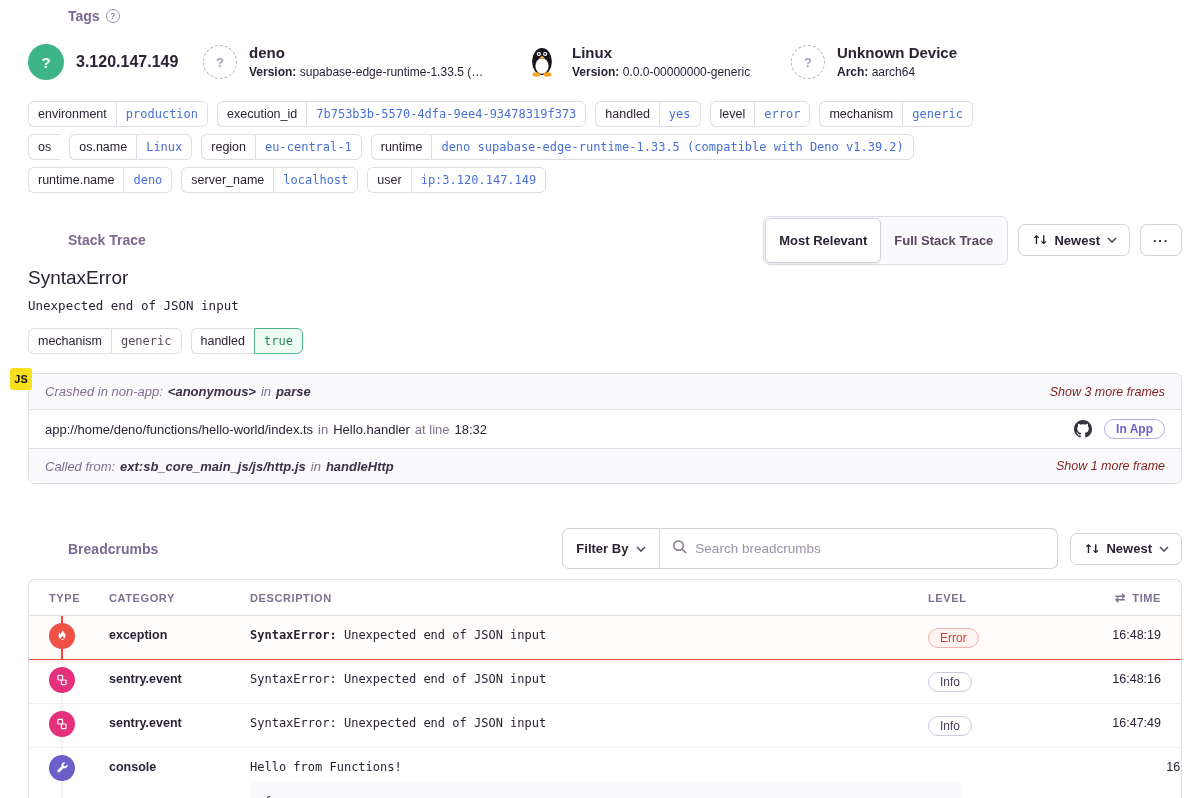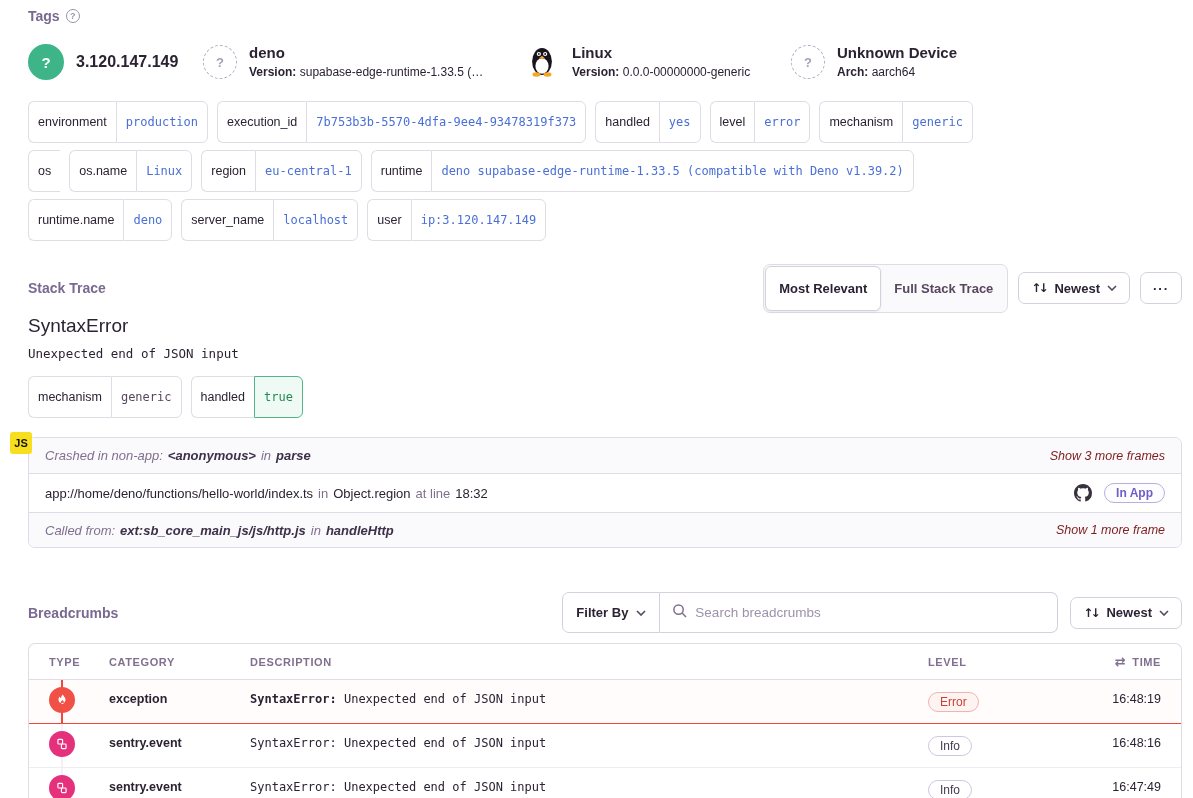--- a/index.html
+++ b/index.html
@@ -2,21 +2,21 @@
 <html><head>
 <meta charset="utf-8">
 <style>
   * { margin:0; padding:0; box-sizing:border-box; }
   html,body { width:1193px; height:798px; overflow:hidden; background:#fff;
     font-family:"Liberation Sans", sans-serif; color:#2b2233; }
   .page { padding:8px 11px 0 28px; }
   .mono { font-family:"DejaVu Sans Mono", monospace; }
 
   
-  .section-title { font-size:14px; font-weight:bold; color:#7a6990; display:flex; align-items:center; gap:6px; }
+  .section-title { font-size:14px; font-weight:bold; color:#7a6990; display:flex; align-items:center; gap:6px;margin-left:40px; }
   .help-circ { width:14px; height:14px; border:1.3px solid #9c92ab; border-radius:50%;
     font-size:9px; color:#9c92ab; display:inline-flex; align-items:center; justify-content:center; font-weight:bold; }
 
   
   .entities { display:flex; margin-top:15px; height:46px; }
   .entity { display:flex; align-items:center; gap:12px; }
   .entity .txt { line-height:1.25; }
   .entity .name { font-size:15px; font-weight:bold; }
   .entity .sub { font-size:12px; margin-top:2px; white-space:nowrap; }
   .entity .sub b { font-weight:bold; }
@@ -24,21 +24,21 @@
   .av.green { background:#3eb489; color:#fff; font-weight:bold; font-size:15px; }
   .av.dashed { width:34px; height:34px; border:1.5px dashed #b8aec4; color:#a99fb5; font-size:13px; font-weight:bold; background:#fff; }
   .ip-entity { width:175px; }
   .ip-entity .name { font-size:16px; }
   .deno-entity { width:321px; }
   .linux-entity { width:267px; }
 
   
   .tagrows { margin-top:16px; }
   .tagrow { display:flex; gap:9px; margin-bottom:7px; }
-  .pill { display:inline-flex; align-items:stretch; height:42px; border-radius:6px; font-size:12.5px; }
+  .pill { display:inline-flex; align-items:stretch; height:26px; border-radius:6px; font-size:12.5px; }
   .pill .k { display:flex; align-items:center; padding:0 9px; border:1px solid #e0dce5; border-right:none;
     border-radius:6px 0 0 6px; background:#fff; color:#2b2233; white-space:nowrap; }
   .pill .v { display:flex; align-items:center; padding:0 9px; border:1px solid #e0dce5; border-radius:0 6px 6px 0;
     background:#fff; font-family:"DejaVu Sans Mono", monospace; font-size:12px; color:#4a70d6; white-space:nowrap; }
   .pill .v.plain { color:#57475f; }
   .pill .v.success { color:#228a54; border-color:#52b788; background:#f0faf4; }
 
   
   .st-head { display:flex; align-items:center; margin-top:30px; height:34px; }
   .st-controls { margin-left:auto; display:flex; gap:10px; align-items:center; }
@@ -271,21 +271,21 @@
         <span class="strong" style="margin-left:5px">&lt;anonymous&gt;</span>
         <span class="gap">in</span>
         <span class="strong">parse</span>
         <span class="right">
             <span class="more">Show 3 more frames</span>
           </span>
       </div>
       <div class="frame">
         <span>app://home/deno/functions/hello-world/index.ts</span>
         <span class="gap">in</span>
-        <span>Object.region</span>
+        <span>Hello.handler</span>
         <span class="gap">at line</span>
         <span>18:32</span>
         <span class="right">
           <span class="gh">
             <svg width="18" height="18" viewBox="0 0 16 16" fill="currentColor">
                 <path d="M8 0C3.58 0 0 3.58 0 8c0 3.54 2.29 6.53 5.47 7.59.4.07.55-.17.55-.38 0-.19-.01-.82-.01-1.49-2.01.37-2.53-.49-2.69-.94-.09-.23-.48-.94-.82-1.13-.28-.15-.68-.52-.01-.53.63-.01 1.08.58 1.23.82.72 1.21 1.87.87 2.33.66.07-.52.28-.87.51-1.07-1.78-.2-3.64-.89-3.64-3.95 0-.87.31-1.59.82-2.15-.08-.2-.36-1.02.08-2.12 0 0 .67-.21 2.2.82.64-.18 1.32-.27 2-.27s1.36.09 2 .27c1.53-1.04 2.2-.82 2.2-.82.44 1.1.16 1.92.08 2.12.51.56.82 1.27.82 2.15 0 3.07-1.87 3.75-3.65 3.95.29.25.54.73.54 1.48 0 1.07-.01 1.93-.01 2.2 0 .21.15.46.55.38A8.01 8.01 0 0 0 16 8c0-4.42-3.58-8-8-8z"></path>
               </svg>
           </span>
           <span class="inapp">In App</span>
         </span>

